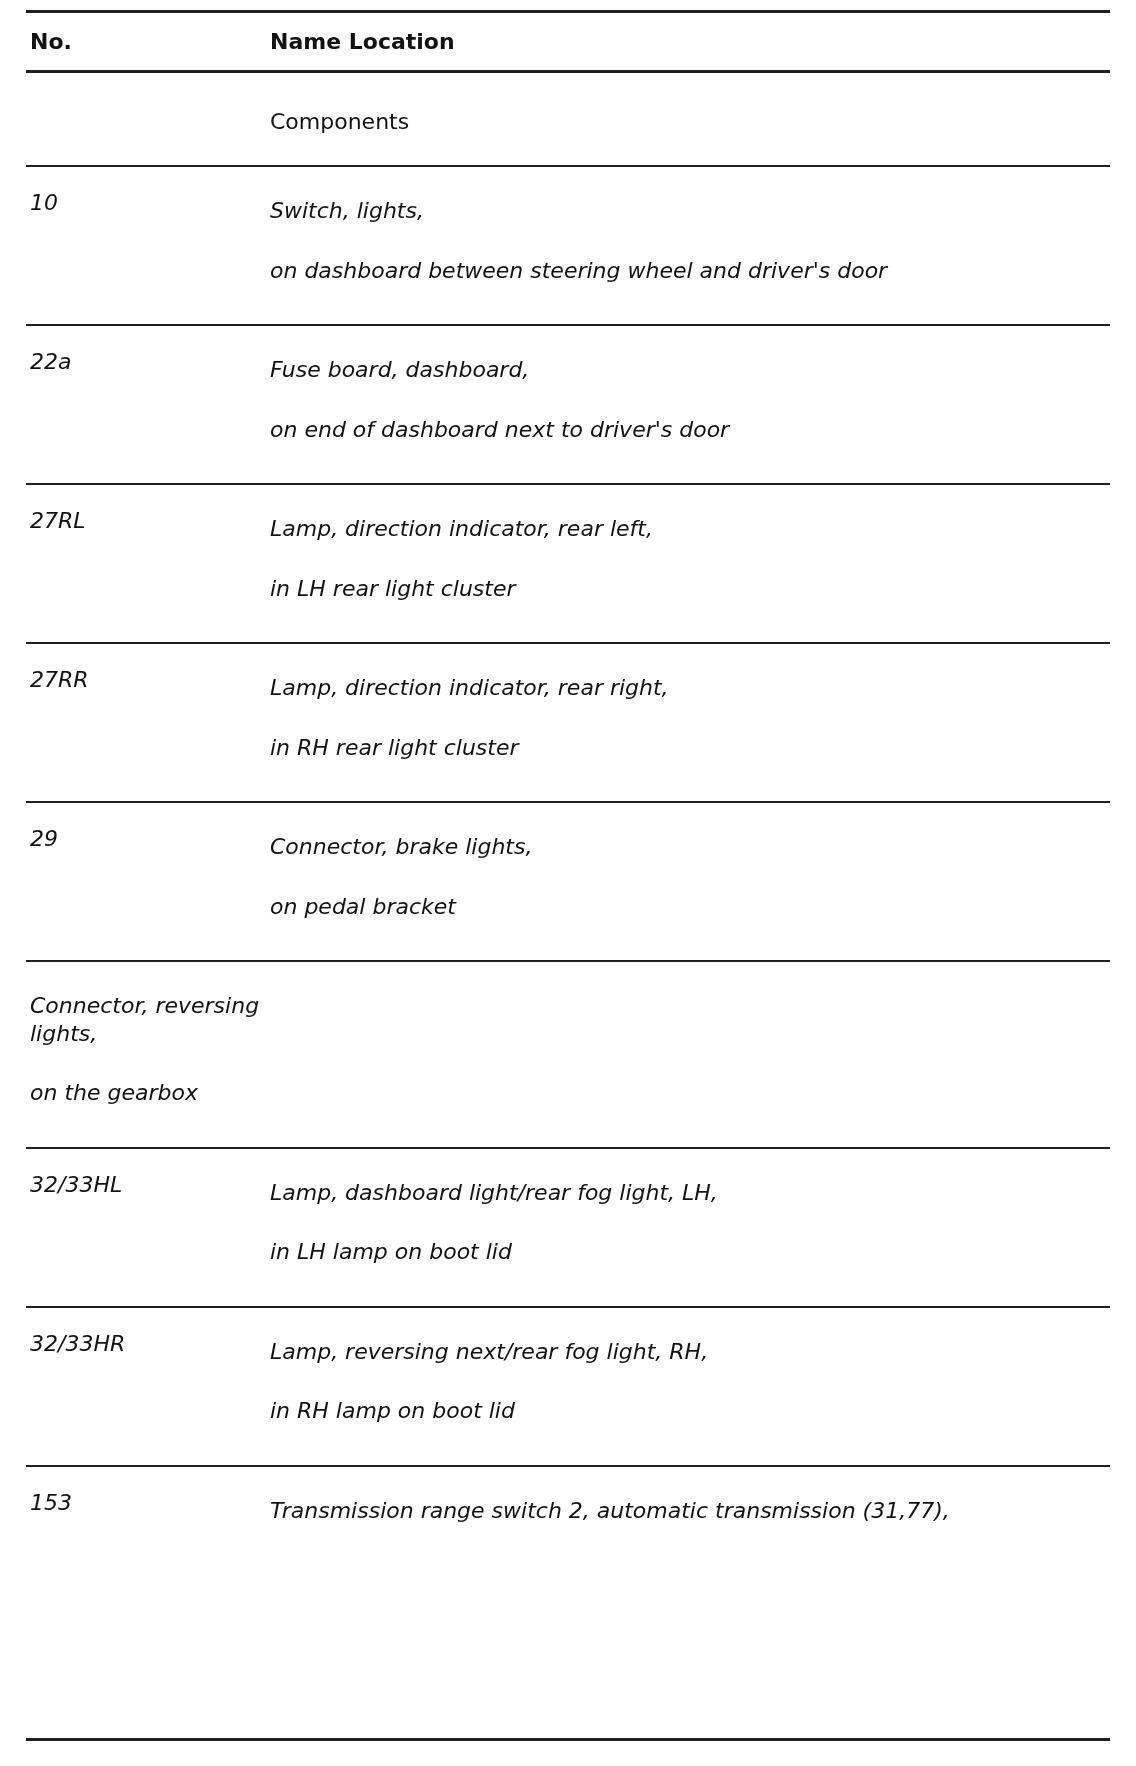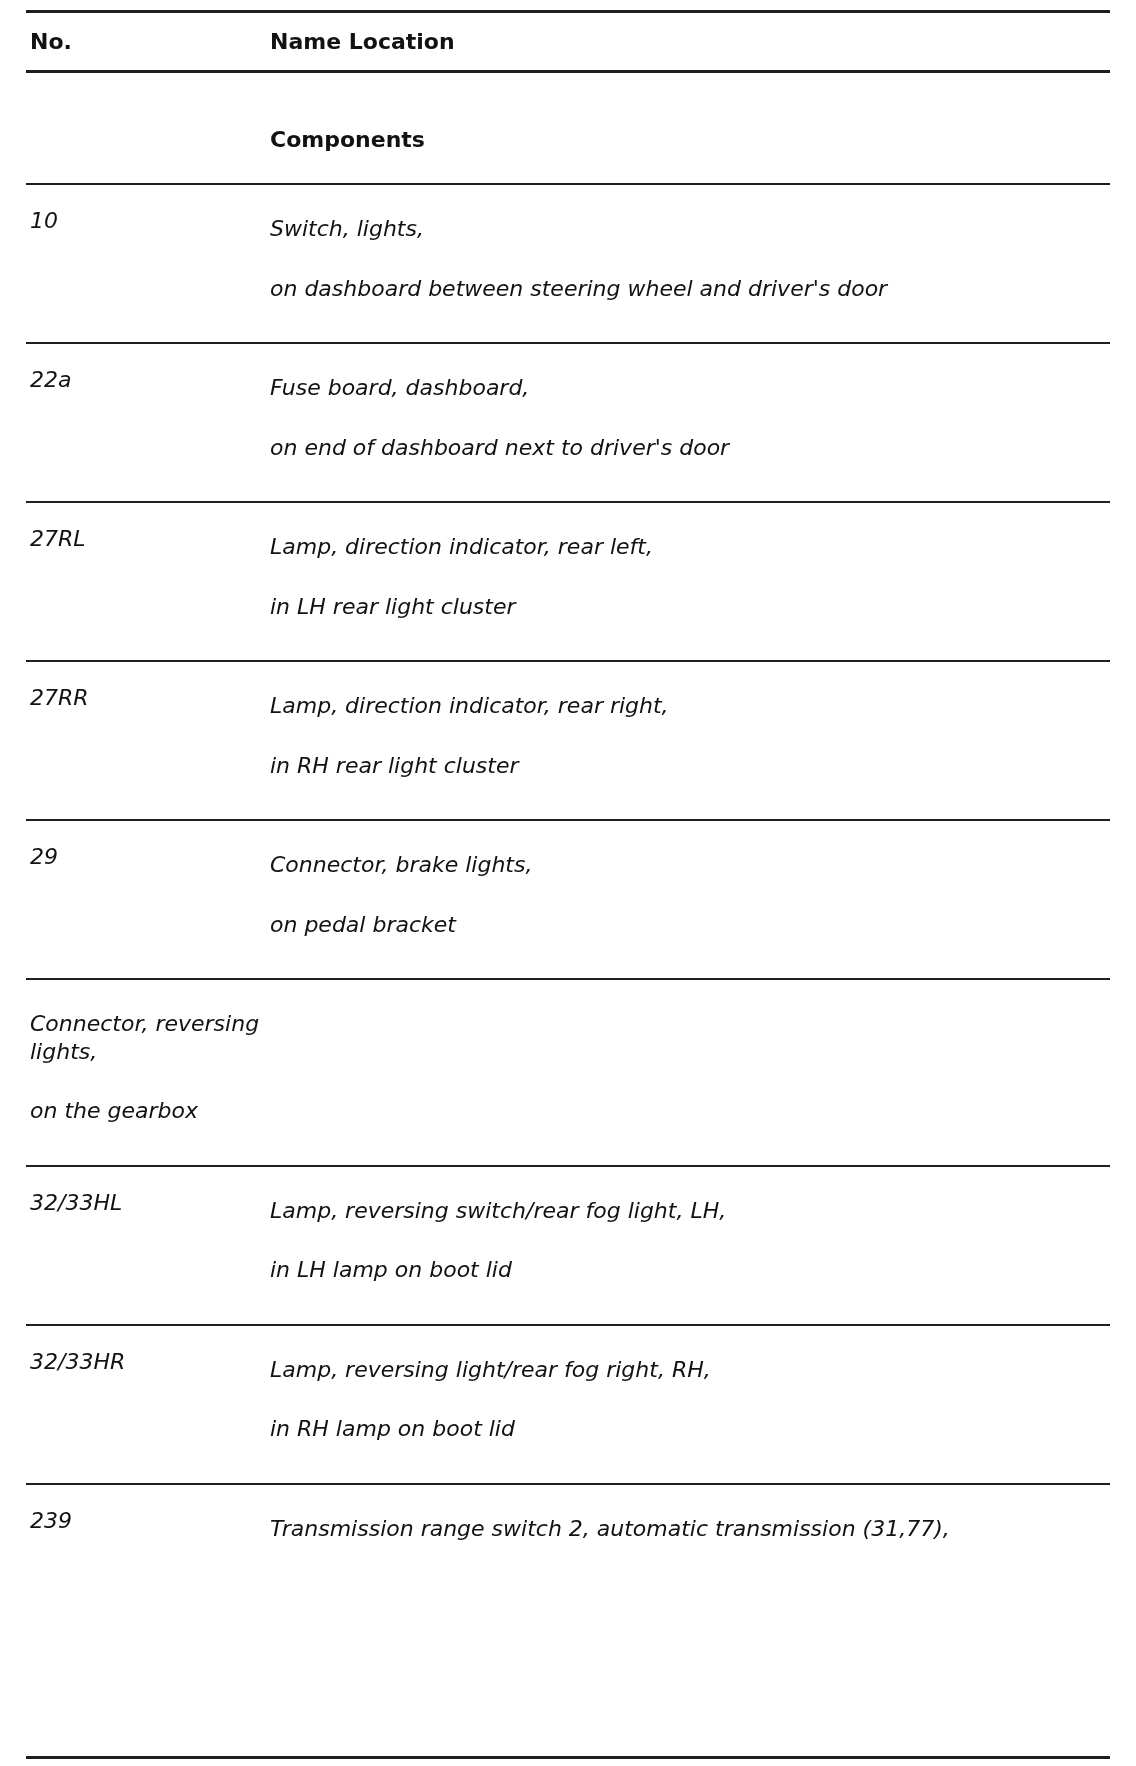--- a/index.html
+++ b/index.html
@@ -25,22 +25,22 @@
     border-top: 3px solid #1f1f1f;
     margin: 0;
   }
   .table-header {
     display: grid;
     grid-template-columns: 240px 1fr;
     padding: 15px 4px 14px 4px;
     font-weight: bold;
   }
   .section-title {
-    margin: 53px 4px 30px 244px;
-    font-weight: bold;
+    margin: 35px 4px 30px 244px;
+    font-weight: normal;
   }
   .rows {
     border-top: 2px solid #1f1f1f;
     border-bottom: 3px solid #1f1f1f;
     font-style: italic;
   }
   .row {
     display: grid;
     grid-template-columns: 240px 1fr;
     padding: 22px 4px 40px 4px;
@@ -123,34 +123,34 @@
     <div class="row">
       <div class="cell-desc">
         <p class="desc-name">Connector, reversing lights,</p>
         <p class="desc-location">on the gearbox</p>
       </div>
     </div>
 
     <div class="row">
       <div class="cell-no">32/33HL</div>
       <div class="cell-desc">
-        <p class="desc-name">Lamp, reversing switch/rear fog light, LH,</p>
+        <p class="desc-name">Lamp, dashboard light/rear fog light, LH,</p>
         <p class="desc-location">in LH lamp on boot lid</p>
       </div>
     </div>
 
     <div class="row">
       <div class="cell-no">32/33HR</div>
       <div class="cell-desc">
-        <p class="desc-name">Lamp, reversing light/rear fog right, RH,</p>
+        <p class="desc-name">Lamp, reversing next/rear fog light, RH,</p>
         <p class="desc-location">in RH lamp on boot lid</p>
       </div>
     </div>
 
     <div class="row">
-      <div class="cell-no">239</div>
+      <div class="cell-no">153</div>
       <div class="cell-desc">
         <p class="desc-name">Transmission range switch 2, automatic transmission (31,77),</p>
       </div>
     </div>
   </div>
 
 </div>
 
 </body></html>

